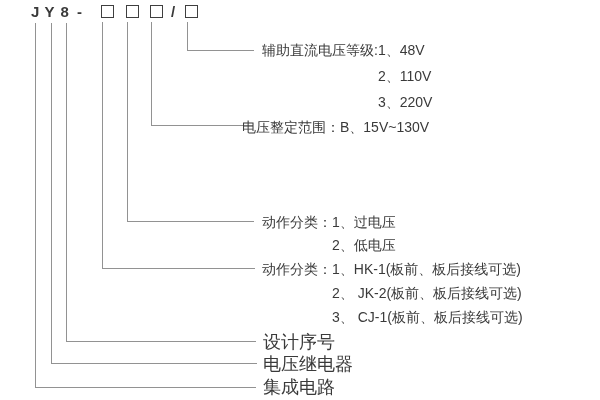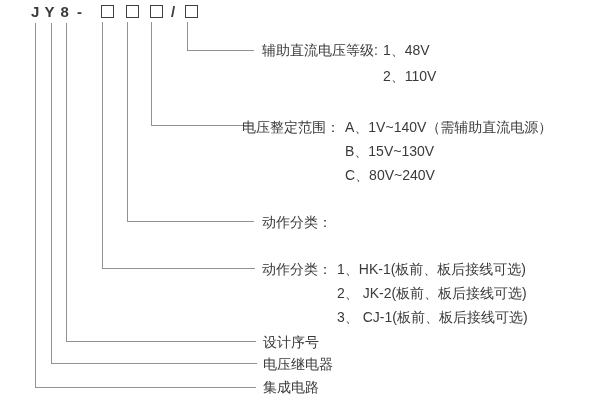--- a/index.html
+++ b/index.html
@@ -43,31 +43,30 @@
   .hl {
     position: absolute;
     height: 1px;
     background: var(--color-line, #929292);
   }
   
   .block {
     position: absolute;
     display: flex;
     align-items: flex-start;
-    gap: 5px;
     font-size: 14px;
     white-space: pre;
   }
   .opts {
     display: flex;
     flex-direction: column;
   }
   .slabel {
     position: absolute;
-    font-size: 14px;
+    font-size: 18px;
     line-height: 18px;
     white-space: pre;
   }
 </style>
 </head>
 <body>
 
 <div class="stage">
 
   <span class="mc" style="left:31px">J</span>
@@ -94,34 +93,37 @@
   <div class="hl" style="left:101.5px; top:268px; width:153px"></div>
   <div class="hl" style="left:66px;    top:341px; width:190px"></div>
   <div class="hl" style="left:50.5px;  top:363px; width:206px"></div>
   <div class="hl" style="left:35px;    top:387px; width:221px"></div>
 
   <div class="block" style="left:262px; top:37px; line-height:26px">
     <span>辅助直流电压等级:</span>
     <span class="opts">
       <span>1、48V</span>
       <span>2、110V</span>
+      <span>3、220V</span>
     </span>
   </div>
 
   <div class="block" style="left:242px; top:115px; line-height:24px">
     <span>电压整定范围：</span>
     <span class="opts">
-      <span>A、1V~140V（需辅助直流电源）</span>
       <span>B、15V~130V</span>
-      <span>C、80V~240V</span>
     </span>
   </div>
 
   <div class="block" style="left:262px; top:211px; line-height:23px">
     <span>动作分类：</span>
+    <span class="opts">
+      <span>1、过电压</span>
+      <span>2、低电压</span>
+    </span>
   </div>
 
   <div class="block" style="left:262px; top:257px; line-height:24px">
     <span>动作分类：</span>
     <span class="opts">
       <span>1、HK-1(板前、板后接线可选)</span>
       <span>2、 JK-2(板前、板后接线可选)</span>
       <span>3、 CJ-1(板前、板后接线可选)</span>
     </span>
   </div>

